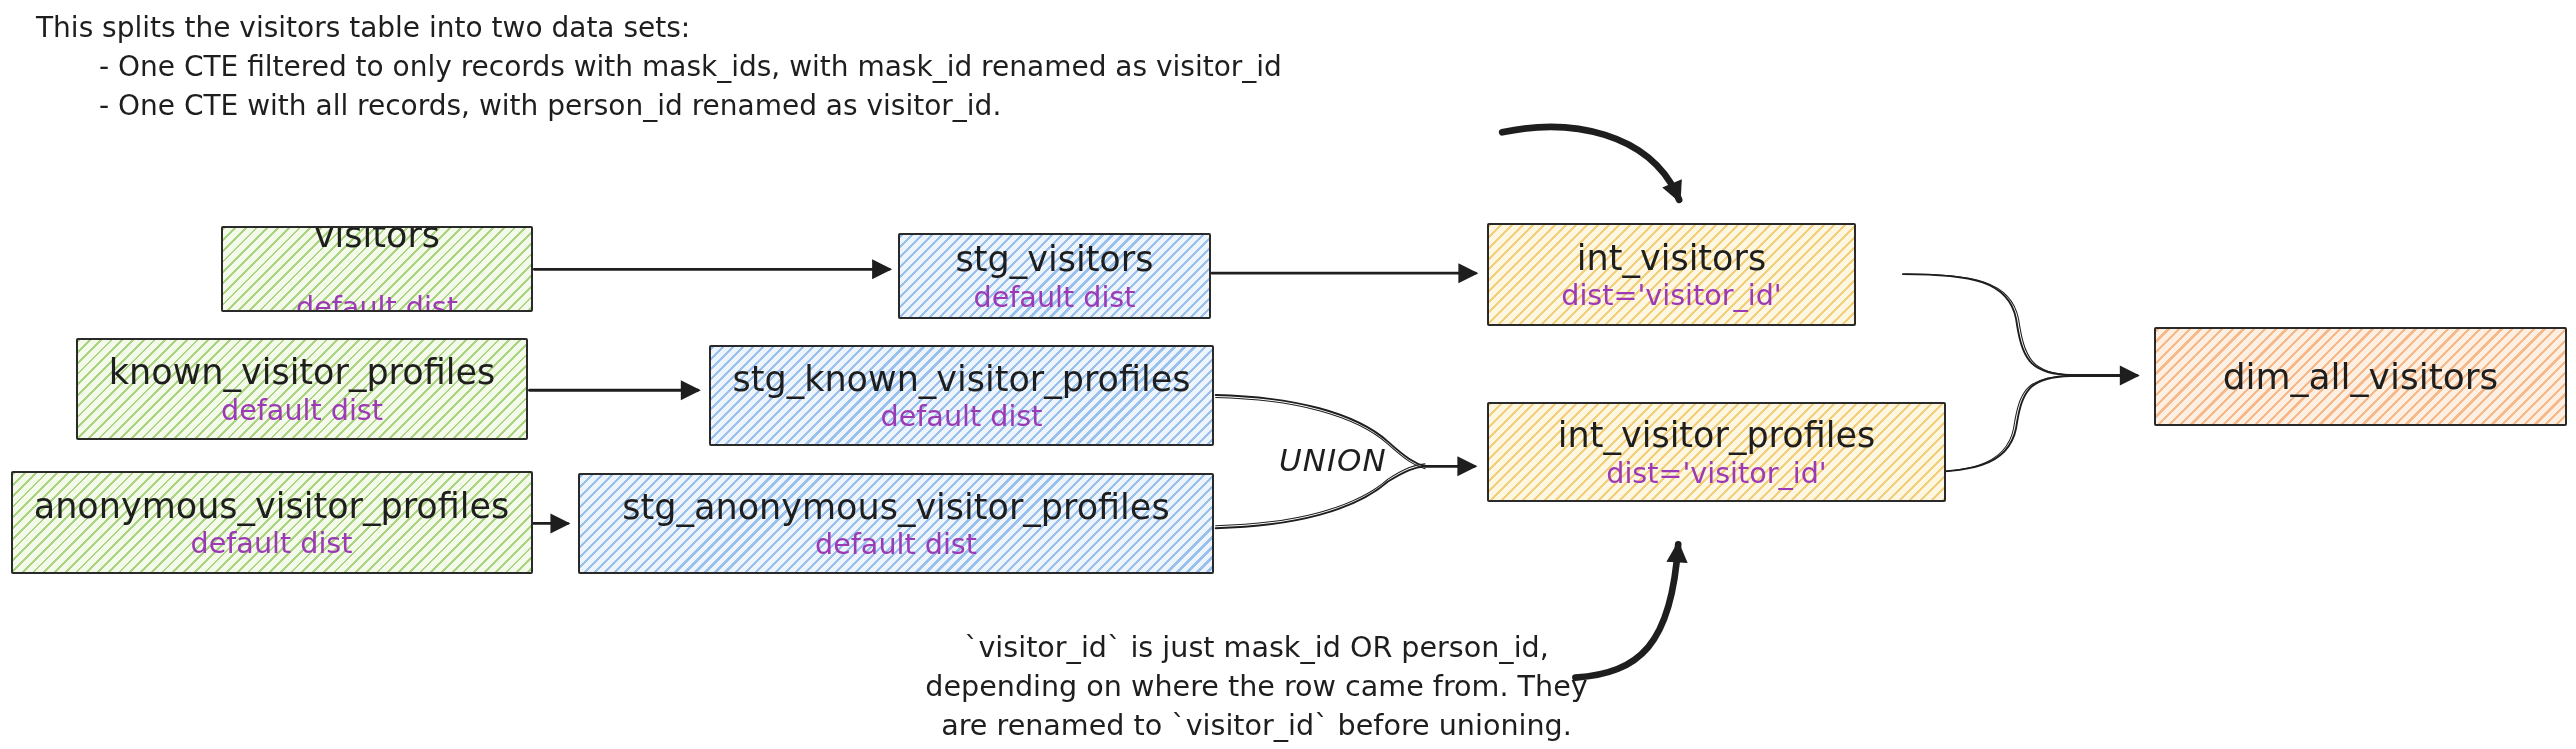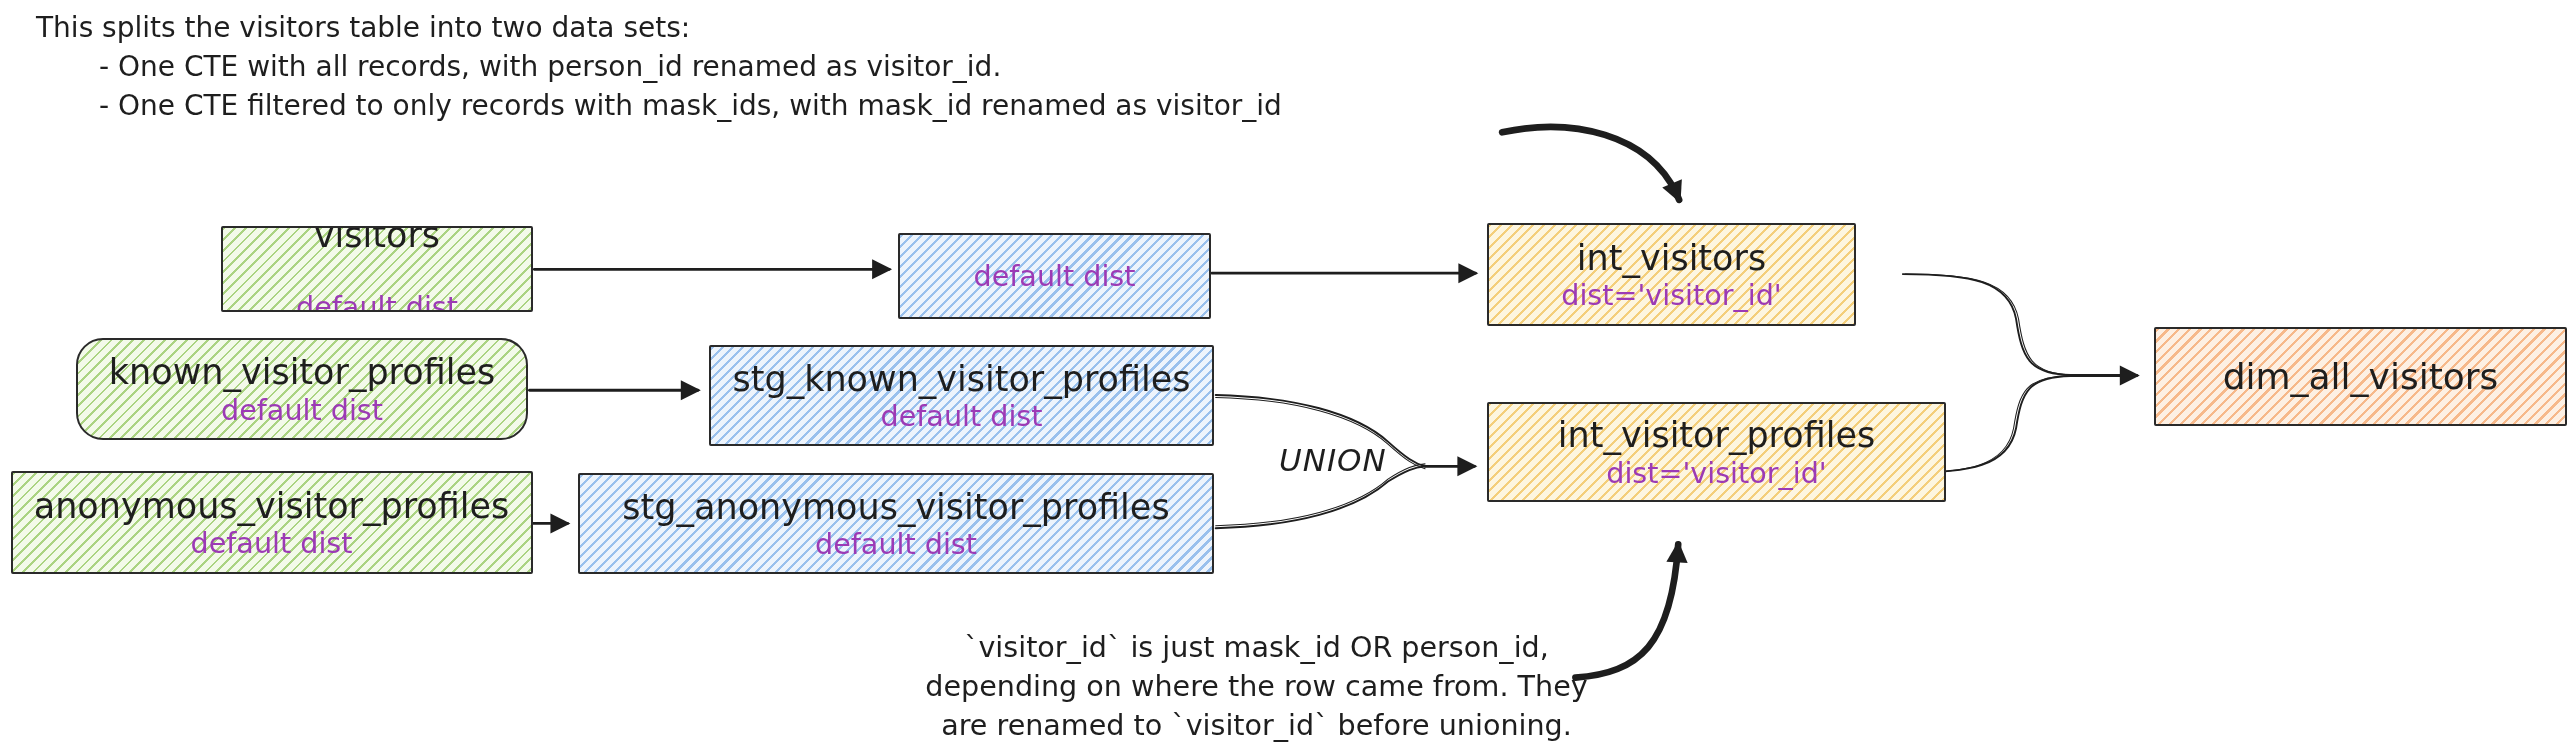--- a/index.html
+++ b/index.html
@@ -49,21 +49,21 @@
       #fdf6e0;
   }
   .orange{
     background:
       repeating-linear-gradient(135deg, rgba(243,155,90,0.65) 0 2.3px, rgba(255,255,255,0) 2.3px 7.6px),
       #fdf0e3;
   }
 
   
   #n-visitors          {left:221px; top:226px; width:312px; height:86px;gap:36px;}
-  #n-known             {left:76px;  top:338px; width:452px; height:102px;border-radius:27px;}
+  #n-known             {left:76px;  top:338px; width:452px; height:102px;}
   #n-anonymous         {left:10.5px;  top:471px; width:522px; height:103px;}
   #n-stg-visitors      {left:898px; top:233px; width:313px; height:86px;}
   #n-stg-known         {left:709px; top:345px; width:505px; height:101px;}
   #n-stg-anonymous     {left:578px; top:473px; width:636px; height:101px;}
   #n-int-visitors      {left:1487px;top:223px; width:369px; height:103px;}
   #n-int-visitor-profiles{left:1487px;top:402px;width:459px;height:100px;}
   #n-dim-all-visitors  {left:2154px;top:327px; width:413px; height:99px;}
   #n-dim-all-visitors .node-title{font-size:36px;}
 </style>
 </head>
@@ -101,38 +101,39 @@
       <path stroke-width="1.1" d="M1999 497 C2070 497 2110 490 2118 450 C2124 411 2131 396 2175 395" transform="translate(-2.6 0)"></path>
     </g>
     <path d="M2172 394.5 H2245" stroke-width="3" marker-end="url(#ah)"></path>
 
     <path d="M1578 139 C1652 123 1731 141 1761 203 L1764 210" stroke-width="7" marker-end="url(#ahb)"></path>
     <path d="M1655 712 C1722 707 1756 678 1763 572" stroke-width="7" marker-end="url(#ahb)"></path>
   </svg>
 
   <div class="note top-note">
     <div class="line">This splits the visitors table into two data sets:</div>
+    <div class="line bullet">- One CTE filtered to only records with mask_ids, with mask_id renamed as visitor_id</div>
     <div class="line bullet">- One CTE with all records, with person_id renamed as visitor_id.</div>
-    <div class="line bullet">- One CTE filtered to only records with mask_ids, with mask_id renamed as visitor_id</div>
   </div>
 
   <div class="node green" id="n-visitors">
     <div class="node-title">visitors</div>
     <div class="node-subtitle">default dist</div>
   </div>
   <div class="node green" id="n-known">
     <div class="node-title">known_visitor_profiles</div>
     <div class="node-subtitle">default dist</div>
   </div>
   <div class="node green" id="n-anonymous">
     <div class="node-title">anonymous_visitor_profiles</div>
     <div class="node-subtitle">default dist</div>
   </div>
 
   <div class="node blue" id="n-stg-visitors">
+    <div class="node-title">stg_visitors</div>
     <div class="node-subtitle">default dist</div>
   </div>
   <div class="node blue" id="n-stg-known">
     <div class="node-title">stg_known_visitor_profiles</div>
     <div class="node-subtitle">default dist</div>
   </div>
   <div class="node blue" id="n-stg-anonymous">
     <div class="node-title">stg_anonymous_visitor_profiles</div>
     <div class="node-subtitle">default dist</div>
   </div>

